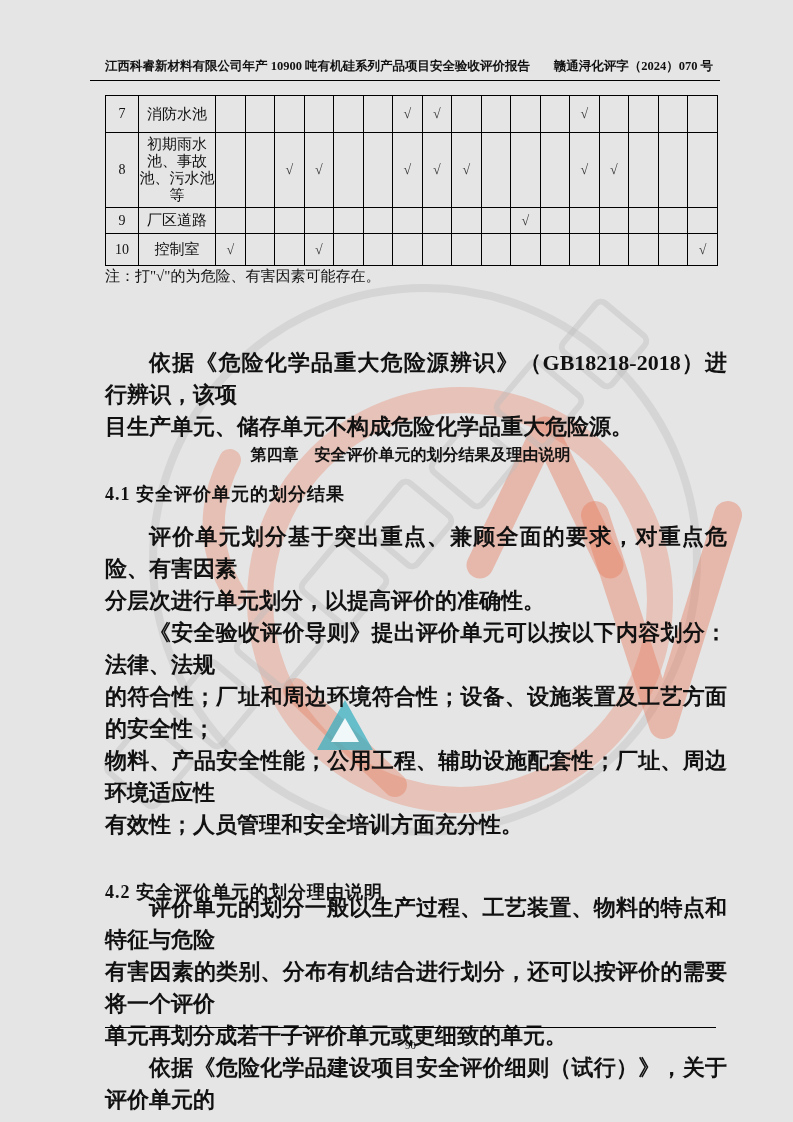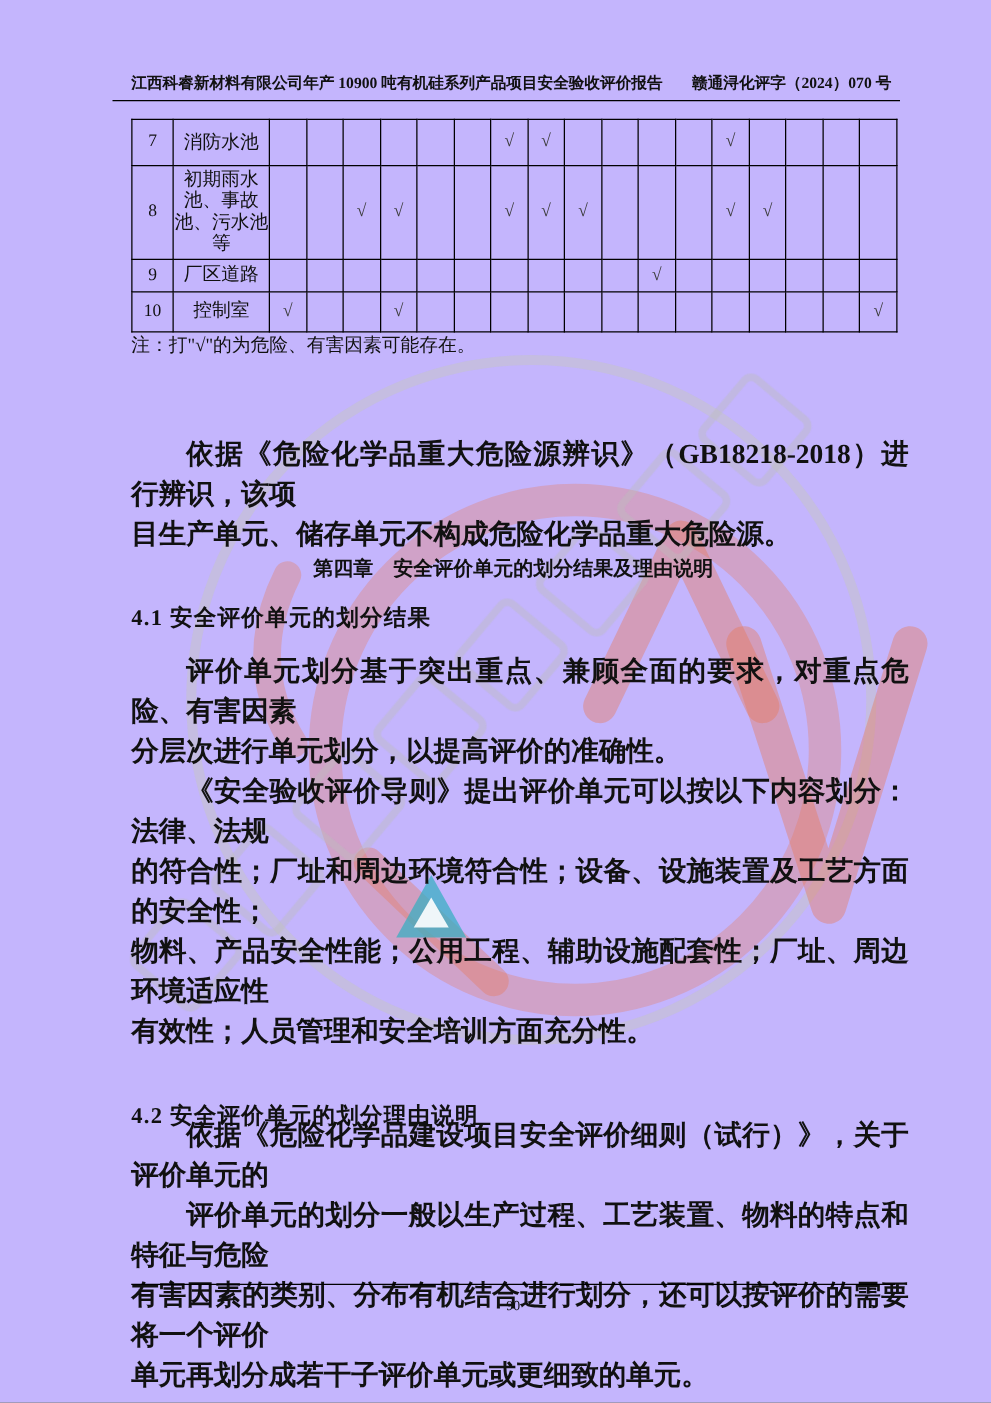--- a/index.html
+++ b/index.html
@@ -1,19 +1,19 @@
 <!DOCTYPE html>
 <html><head>
 <meta charset="utf-8">
 <style>
   html,body{margin:0;padding:0;background:#888;}
   .page{
     position:relative;
     width:793px;height:1122px;
-    background:#c4b5fd;
+    background:#e5e5e5;
     font-family:"Liberation Serif","DejaVu Serif",serif;
     color:#111;
     overflow:hidden;
   }
   .layer-text{position:absolute;z-index:2;}
   
   .header{
     left:105px;top:58px;width:608px;
     display:flex;justify-content:space-between;
     font-size:12.5px;font-weight:bold;white-space:nowrap;
@@ -197,22 +197,22 @@
     <p>评价单元划分基于突出重点、兼顾全面的要求，对重点危险、有害因素
 分层次进行单元划分，以提高评价的准确性。</p>
     <p>《安全验收评价导则》提出评价单元可以按以下内容划分：法律、法规
 的符合性；厂址和周边环境符合性；设备、设施装置及工艺方面的安全性；
 物料、产品安全性能；公用工程、辅助设施配套性；厂址、周边环境适应性
 有效性；人员管理和安全培训方面充分性。</p>
   </div>
 
   <div class="layer-text sec-heading h42">4.2 安全评价单元的划分理由说明</div>
   <div class="layer-text bodyblock b42">
-    <p>依据《危险化学品建设项目安全评价细则（试行）》，关于评价单元的</p>
     <p>评价单元的划分一般以生产过程、工艺装置、物料的特点和特征与危险
 有害因素的类别、分布有机结合进行划分，还可以按评价的需要将一个评价
 单元再划分成若干子评价单元或更细致的单元。</p>
+    <p>依据《危险化学品建设项目安全评价细则（试行）》，关于评价单元的</p>
   </div>
 
   <div class="layer-text footer-rule"></div>
   <div class="layer-text page-number">90</div>
 
 </div>
 
 </body></html>

